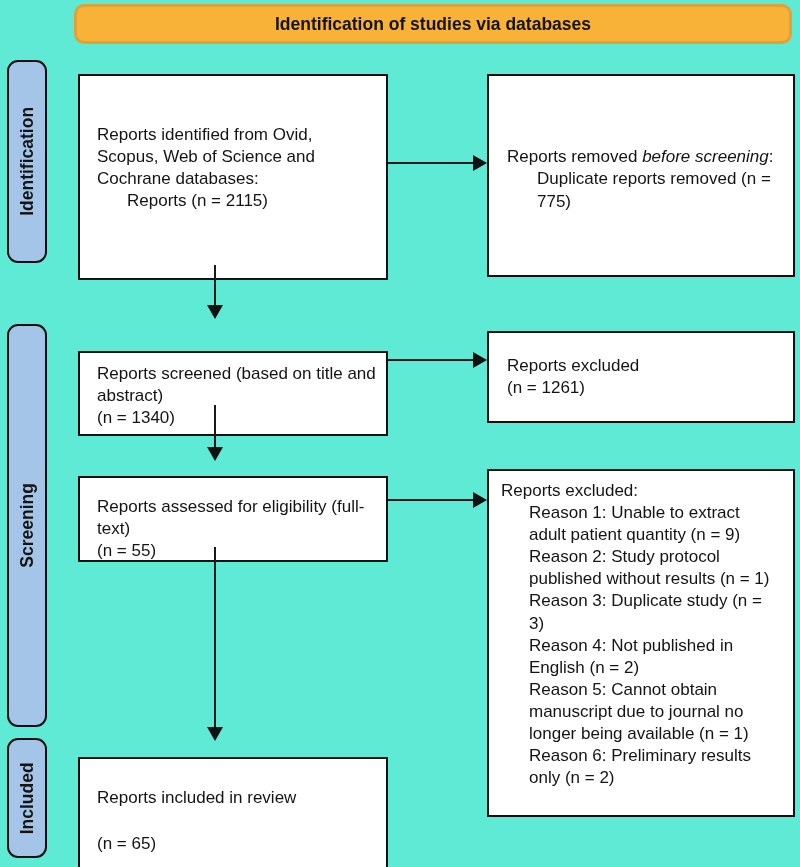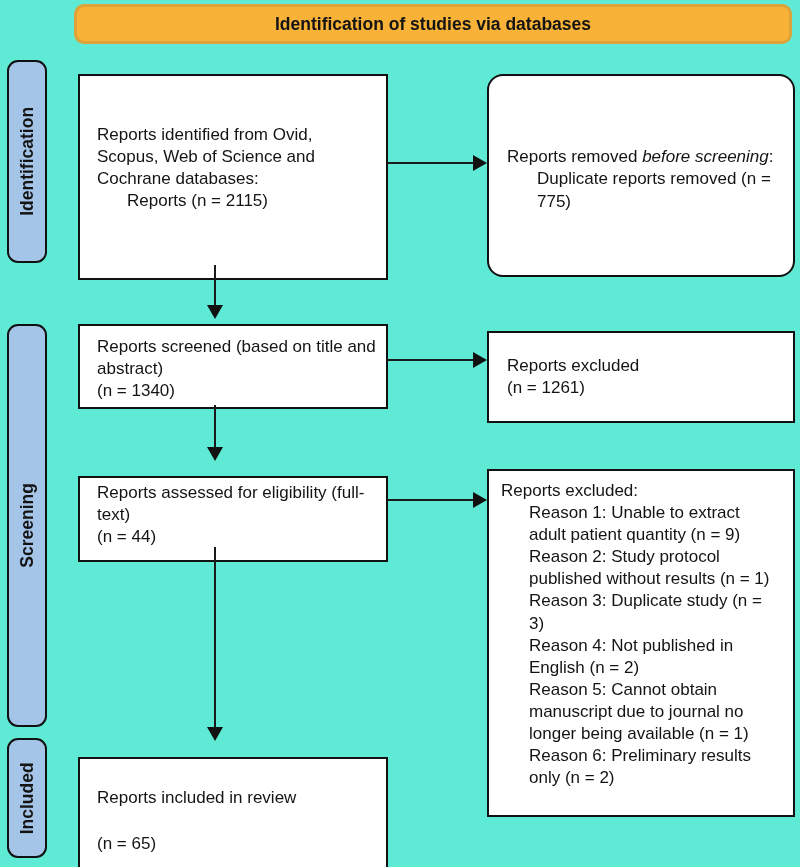--- a/index.html
+++ b/index.html
@@ -57,24 +57,24 @@
     box-sizing: border-box;
     display: flex;
     flex-direction: column;
     margin-top: 15px;
   }
   .box .indent { margin-left: 30px; }
   .v-center { justify-content: center; }
   .t-top { justify-content: flex-start; }
 
   .box-identified { left: 78px;  top: 59px;  width: 310px; height: 206px; padding: 8px 10px 26px 17px; }
-  .box-removed    { left: 487px; top: 59px;  width: 308px; height: 203px; padding: 8px 16px 0 18px; border-radius: 16px; }
-  .box-screened   { left: 78px;  top: 309px; width: 310px; height: 85px;  padding: 10px 10px 6px 17px; }
+  .box-removed    { left: 487px; top: 59px;  width: 308px; height: 203px; padding: 8px 16px 0 18px; }
+  .box-screened   { left: 78px;  top: 336px; width: 310px; height: 85px;  padding: 10px 10px 6px 17px; }
   .box-excl-scr   { left: 487px; top: 316px; width: 308px; height: 92px;  padding: 8px 16px 8px 18px; }
-  .box-assessed   { left: 78px;  top: 461px; width: 310px; height: 86px;  padding: 4px 10px 6px 17px; }
+  .box-assessed   { left: 78px;  top: 461px; width: 310px; height: 86px;  padding: 18px 10px 6px 17px; }
   .box-excl-ft    { left: 487px; top: 454px; width: 308px; height: 348px; padding: 9px 14px 6px 12px; }
   .box-excl-ft .indent { margin-left: 28px; }
   .box-included   { left: 78px;  top: 742px; width: 310px; height: 116px; padding: 20px 10px 8px 17px; gap: 24px; }
 
   
   .arrow-line-h { position: absolute; height: 2px; background: #1a1a1a; }
   .arrow-line-v { position: absolute; width: 2px;  background: #1a1a1a; }
   .arrow-head-right {
     position: absolute; width: 0; height: 0;
     border-top: 8px solid transparent;
@@ -122,21 +122,21 @@
     <div>(n = 1340)</div>
   </div>
 
   <div class="box box-excl-scr v-center">
     <div>Reports excluded</div>
     <div>(n = 1261)</div>
   </div>
 
   <div class="box box-assessed t-top">
     <div>Reports assessed for eligibility (full-text)</div>
-    <div>(n = 44)</div>
+    <div>(n = 55)</div>
   </div>
 
   <div class="box box-excl-ft t-top">
     <div>Reports excluded:</div>
     <div class="indent">Reason 1: Unable to extract adult patient quantity (n = 9)</div>
     <div class="indent">Reason 2: Study protocol published without results (n = 1)</div>
     <div class="indent">Reason 3: Duplicate study (n = 3)</div>
     <div class="indent">Reason 4: Not published in English (n = 2)</div>
     <div class="indent">Reason 5: Cannot obtain manuscript due to journal no longer being available (n = 1)</div>
     <div class="indent">Reason 6: Preliminary results only (n = 2)</div>

